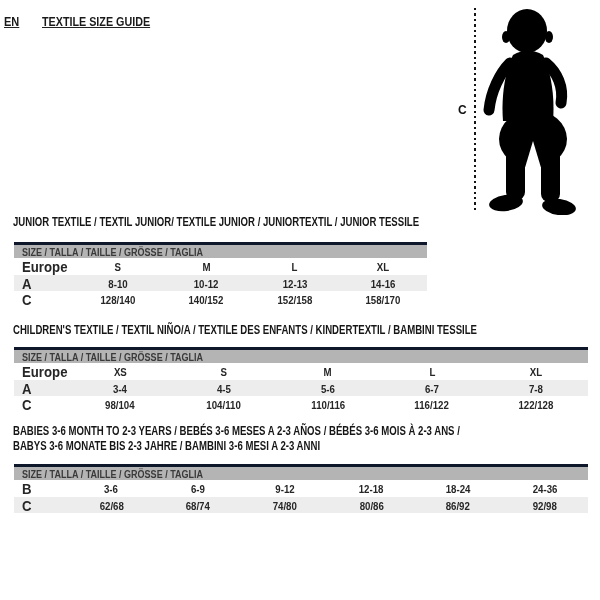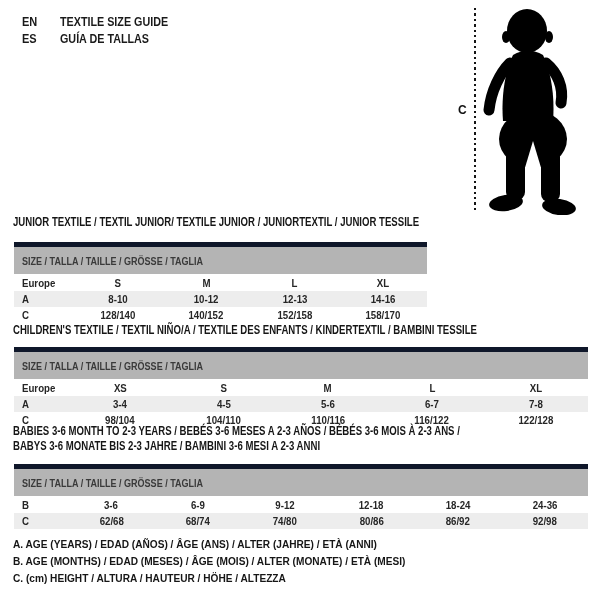--- a/index.html
+++ b/index.html
@@ -2,71 +2,67 @@
 <html><head>
 <meta charset="utf-8">
 <style>
   html,body { margin:0; padding:0; background:#fff; }
   .canvas {
     position:relative; width:600px; height:600px; background:#ffffff;
     font-family:"Liberation Sans", sans-serif; font-weight:bold; color:#222;
     overflow:hidden;
   }
   
-  .lang-list { position:absolute; left:22px; top:13px; }
+  .lang-list { position:absolute; left:4px; top:13px;text-decoration:underline; }
   .lang-row { display:flex; align-items:center; height:17.4px; }
   .lang-code { width:38px; font-size:12.5px; color:#1a1a1a;
                transform:scaleX(0.88); transform-origin:0 50%; }
   .lang-label { font-size:12.5px; color:#1a1a1a; white-space:nowrap;
                 transform:scaleX(0.86); transform-origin:0 50%; }
   
   .measure-line { position:absolute; left:474px; top:8px; width:2px; height:204px;
     background-image:repeating-linear-gradient(to bottom,
       #141414 0px, #141414 2.4px, transparent 2.4px, transparent 5.4px); }
   .measure-label { position:absolute; left:458px; top:103px; font-size:12px; color:#111; }
   .baby-svg { position:absolute; left:481px; top:9px; }
   
   .sec-title { position:absolute; left:13px; transform:scaleX(0.80); transform-origin:0 0; }
   .sec-title div { font-size:12px; line-height:15px; color:#161616; white-space:nowrap; }
   
   .gtable { position:absolute; left:14px; }
   .t1 { width:413px; }
   .t23 { width:574px; }
-  .t-head { height:32px; background:#b4b4b4; border-top:5px solid #0f172a;
+  .t-head { height:16px; background:#b4b4b4; border-top:3px solid #0f172a;
             box-sizing:border-box; display:flex; align-items:center; padding-left:8px; }
   .t-head span { font-size:11px; color:#3a3a3a; white-space:nowrap;
                  transform:scaleX(0.82); transform-origin:0 50%; }
   .t-row { display:grid; align-items:center; height:16px; }
   .t-row.tall { height:17px; }
   .t-row.shaded { background:#ededed; }
   .t1 .t-row  { grid-template-columns:60px repeat(4,1fr); }
   .t2 .t-row  { grid-template-columns:54px repeat(5,1fr); }
   .t3 .t-row  { grid-template-columns:54px repeat(6,1fr); }
-  .t-label { padding-left:8px; font-size:11px; color:#262626; }
+  .t-label { padding-left:8px; font-size:15px; color:#262626; }
   .t-label span { display:inline-block; transform:scaleX(0.88); transform-origin:0 50%; }
   .t-cell { text-align:center; font-size:11px; color:#262626; }
   .t-cell span { display:inline-block; transform:scaleX(0.88); }
   
   .footnotes { position:absolute; left:13px; top:536px; }
   .fn-row { font-size:11.5px; line-height:17.2px; color:#161616; white-space:nowrap;
             transform:scaleX(0.88); transform-origin:0 50%; }
 </style>
 </head>
 <body>
 
 <div class="canvas">
 
   <div class="lang-list">
     <div class="lang-row">
       <span class="lang-code">EN</span>
       <span class="lang-label">TEXTILE SIZE GUIDE</span>
-    </div>
-    <div class="lang-row">
-      <span class="lang-code">ES</span>
-      <span class="lang-label">GUÍA DE TALLAS</span>
     </div>
   </div>
 
   <div class="measure-line"></div>
   <span class="measure-label">C</span>
   <svg class="baby-svg" width="110" height="206" viewBox="0 0 110 206">
     <g fill="#000000" stroke="none">
 
       <path d="M32,46 C24,62 20,88 22,112 L72,112 C74,88 70,62 62,46 C52,40 42,40 32,46 Z"></path>
 
@@ -173,19 +169,14 @@
       <div class="t-label"><span>C</span></div>
       <div class="t-cell"><span>62/68</span></div>
       <div class="t-cell"><span>68/74</span></div>
       <div class="t-cell"><span>74/80</span></div>
       <div class="t-cell"><span>80/86</span></div>
       <div class="t-cell"><span>86/92</span></div>
       <div class="t-cell"><span>92/98</span></div>
     </div>
   </div>
 
-  <div class="footnotes">
-    <div class="fn-row">A. AGE (YEARS) / EDAD (AÑOS) / ÂGE (ANS) / ALTER (JAHRE) / ETÀ (ANNI)</div>
-    <div class="fn-row">B. AGE (MONTHS) / EDAD (MESES) / ÂGE (MOIS) / ALTER (MONATE) / ETÀ (MESI)</div>
-    <div class="fn-row">C. (cm) HEIGHT / ALTURA / HAUTEUR / HÖHE / ALTEZZA</div>
-  </div>
 
 </div>
 
 </body></html>

